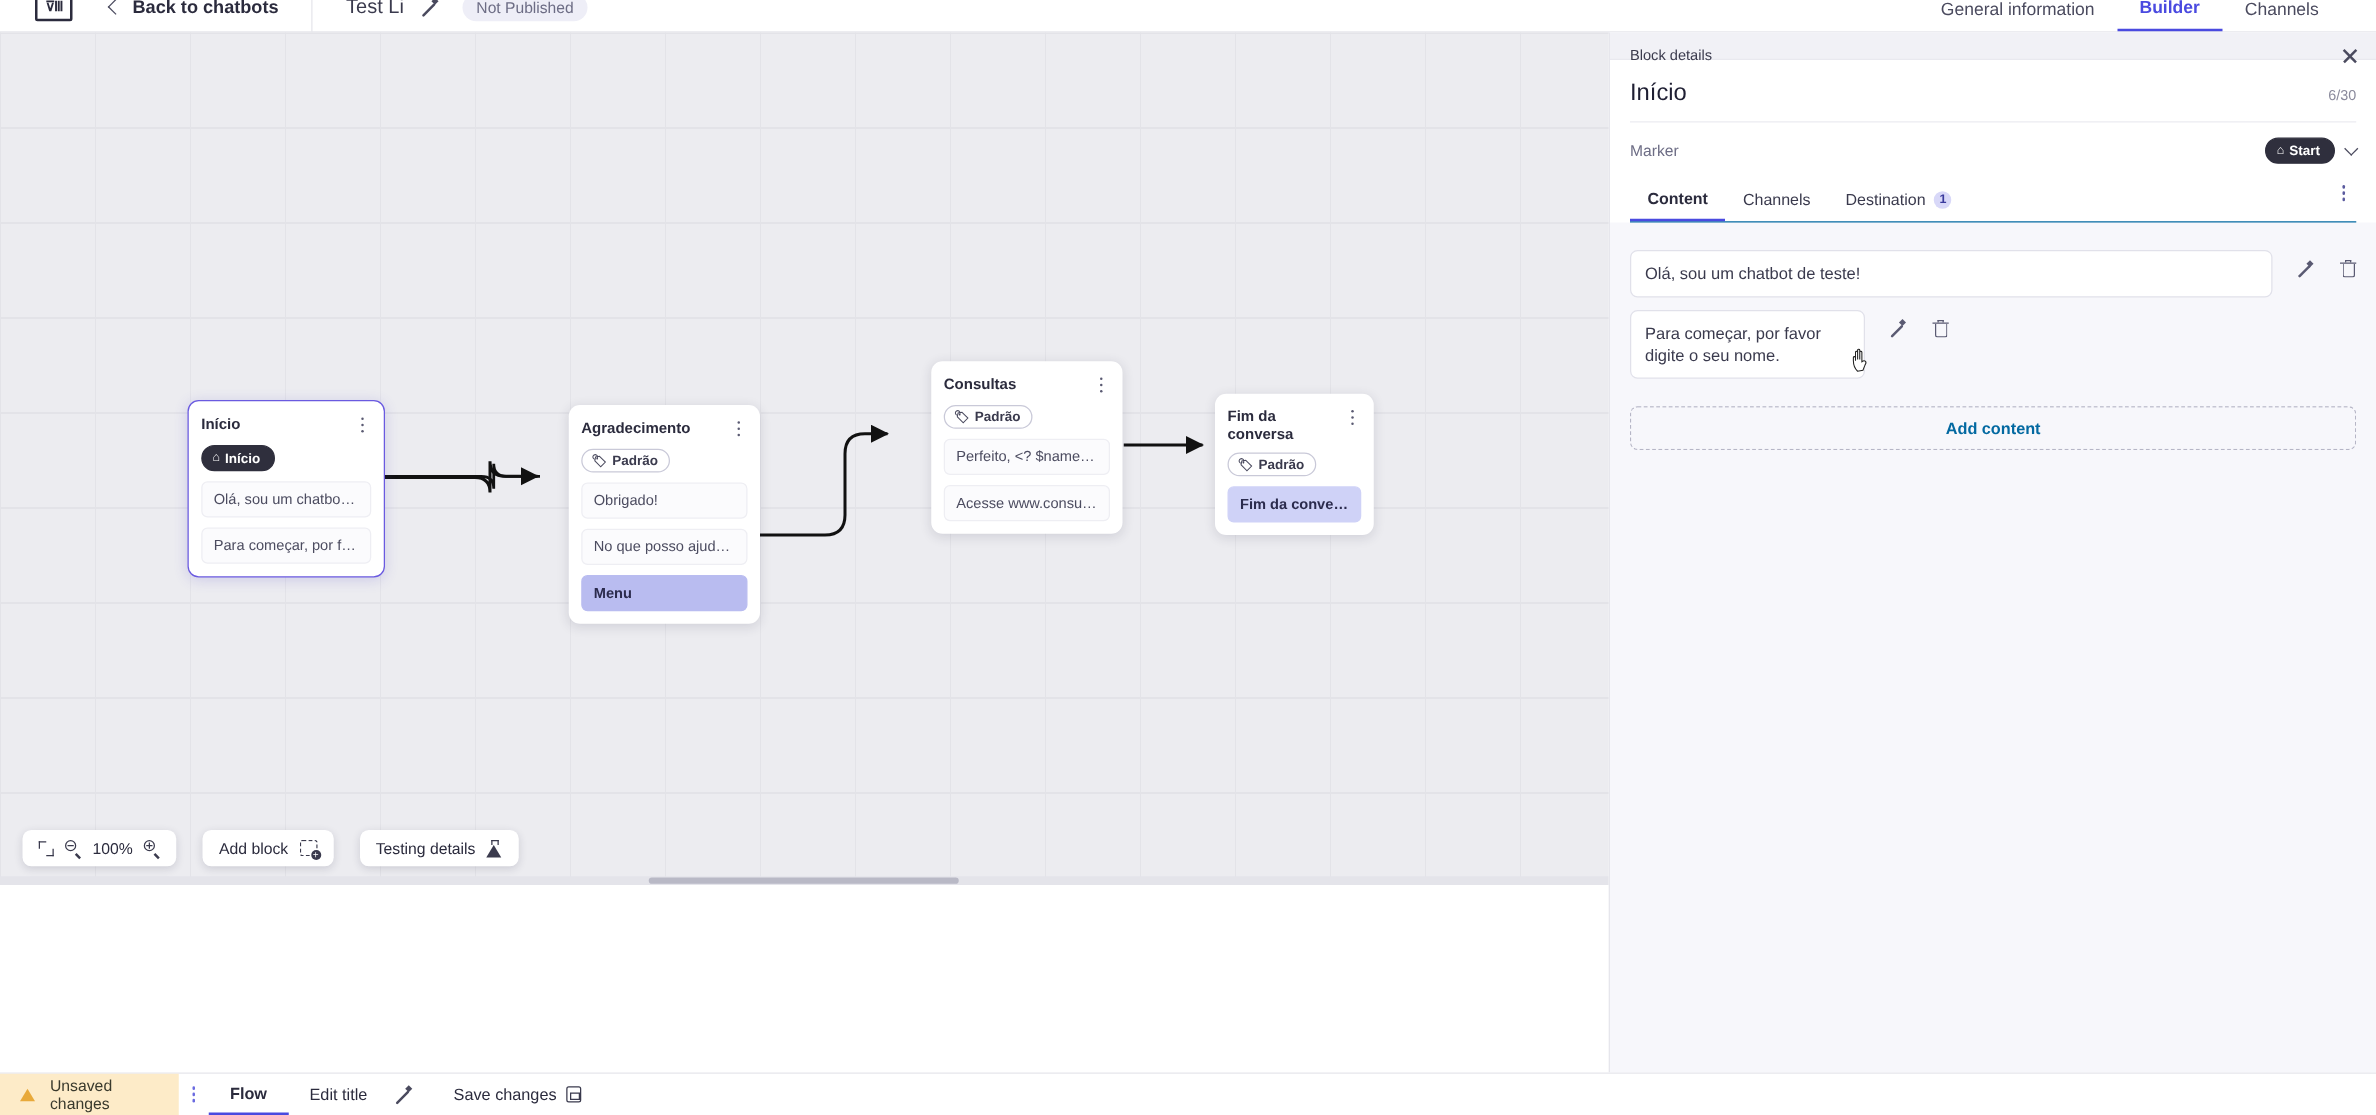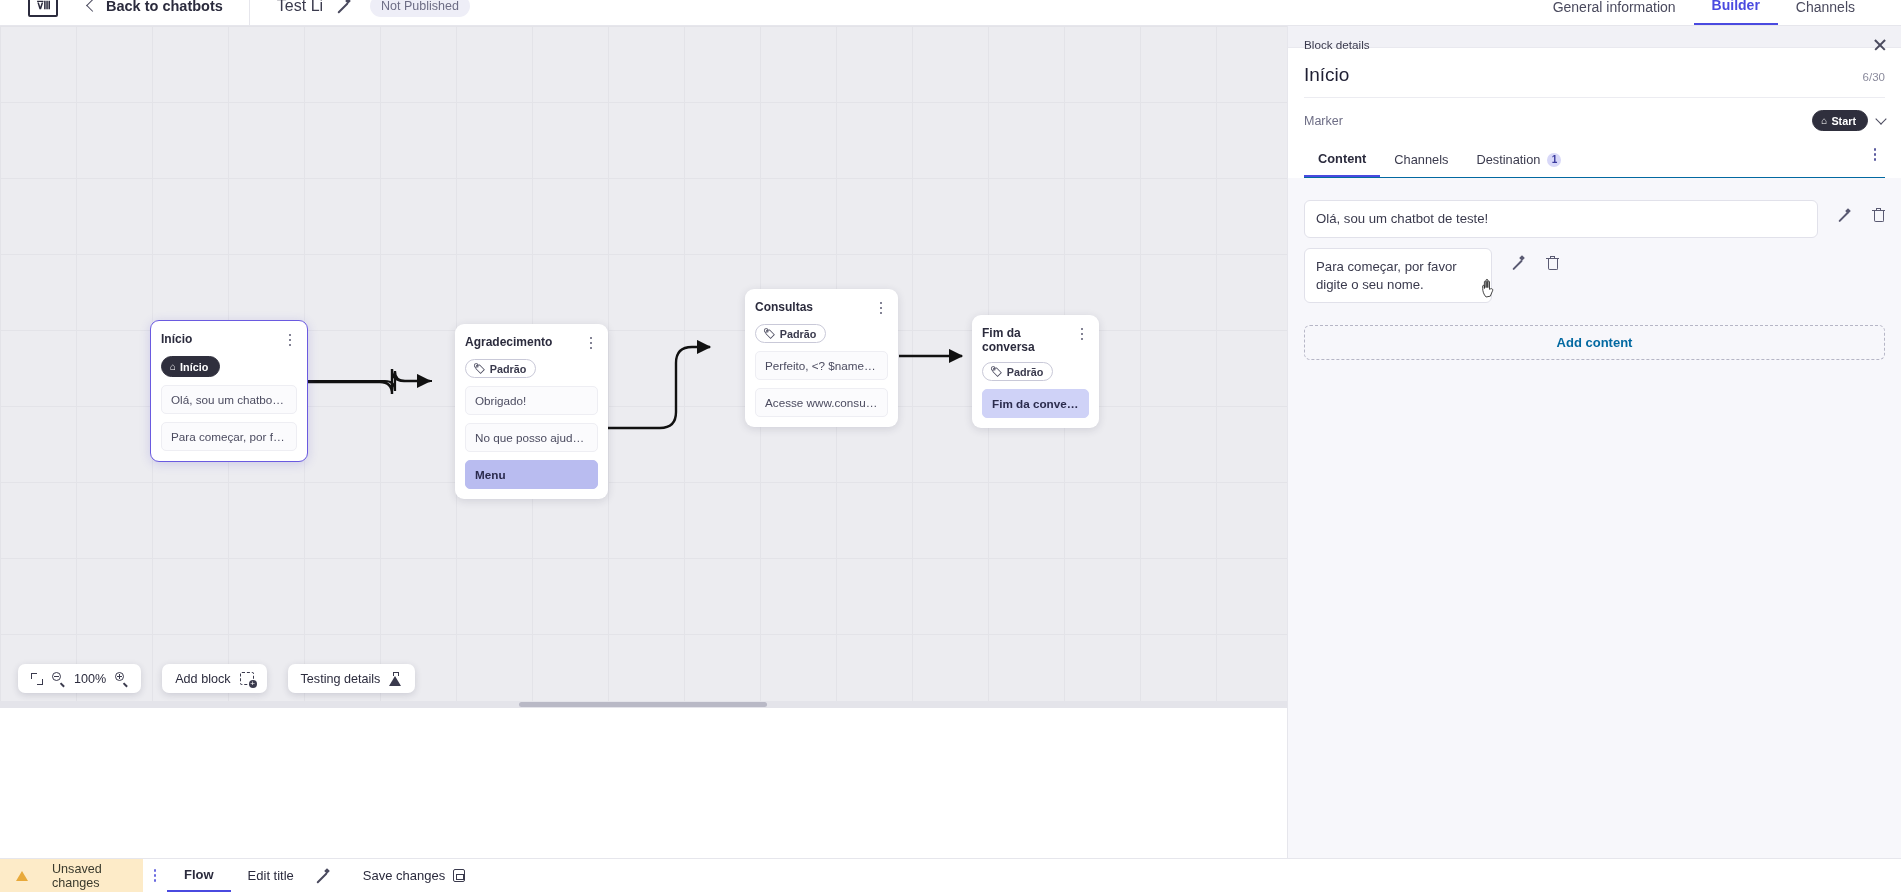--- a/index.html
+++ b/index.html
@@ -124,21 +124,21 @@
   
   .hscroll { position: absolute; left: 0; bottom: 0; width: 1287px; height: 7px; background: #e4e4ea; }
   .hscroll i { position: absolute; left: 519px; top: 1px; width: 248px; height: 5px; background: #b9b9c6; border-radius: 3px; }
 
   
   .bottombar {
     position: absolute; left: 0; bottom: 0; width: 1901px; height: 34px;
     background: #ffffff; border-top: 1px solid #e6e6ec; display: flex; align-items: stretch;
   }
   .unsaved {
-    display: flex; align-items: center; gap: 24px; background: #fdebc8;
+    display: flex; align-items: center; gap: 12px; background: #fdebc8;
     padding: 0 16px; font-size: 12.6px; color: #3a3a2d; width: 143px;
   }
   .warn-tri { width: 0; height: 0; border-left: 6px solid transparent; border-right: 6px solid transparent; border-bottom: 10px solid #e8a93a; position: relative; }
   .bb-kebab { display: flex; flex-direction: column; align-items: center; justify-content: center; gap: 2.5px; width: 24px; }
   .bb-kebab i { width: 2.6px; height: 2.6px; border-radius: 50%; background: #6a6ae0; }
   .bb-item {
     display: flex; align-items: center; gap: 8px; padding: 0 17px;
     font-size: 13px; color: #2b2b3d; cursor: pointer; font-weight: 400;
   }
   .bb-item.active { color: #2b2b3d; font-weight: 700; border-bottom: 2.5px solid #4a4ae0; }

